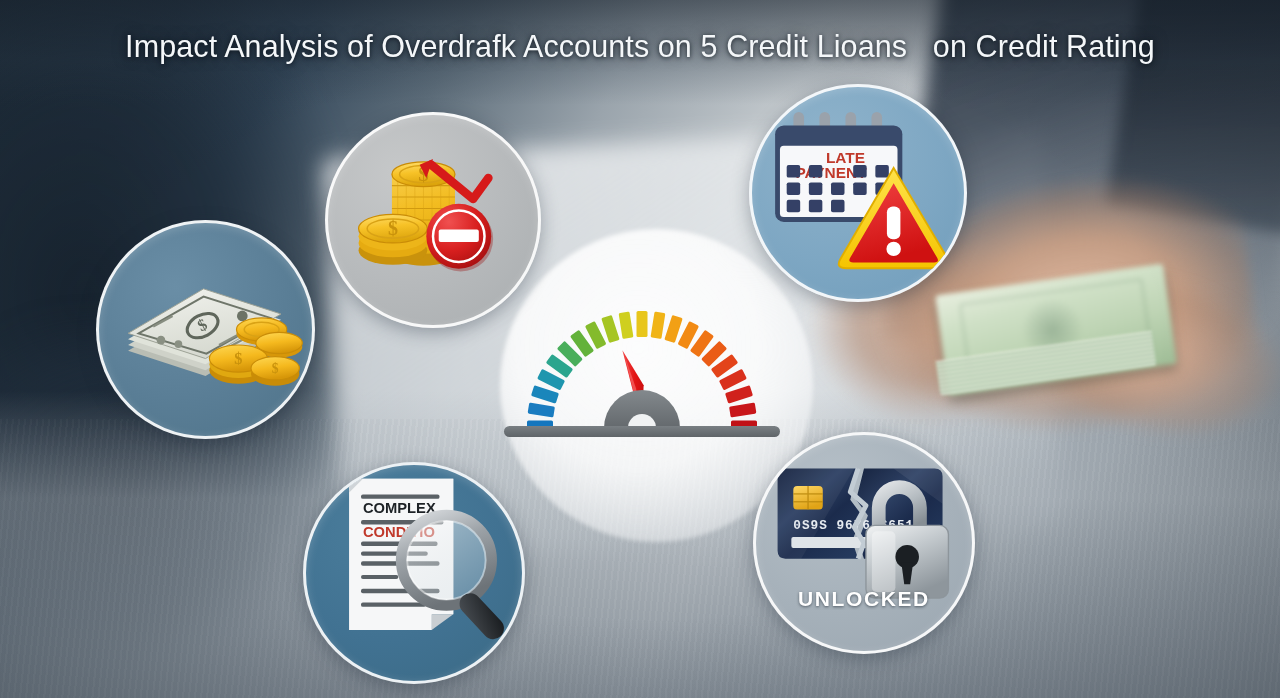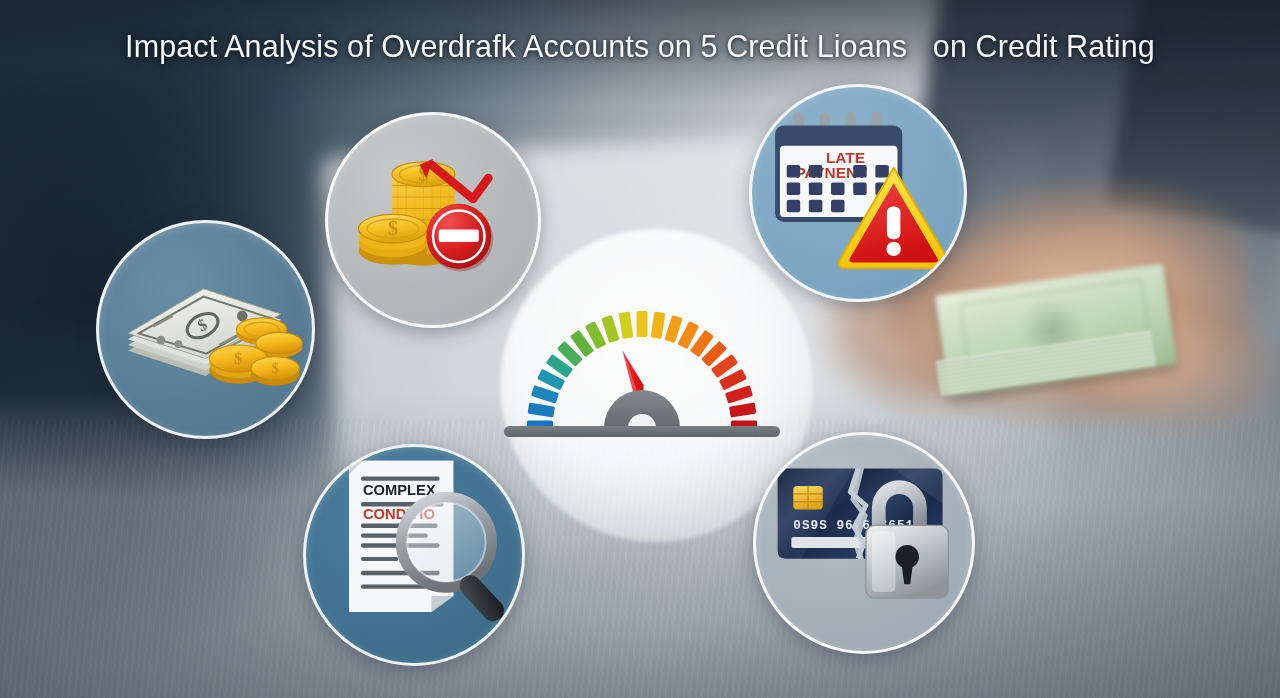--- a/index.html
+++ b/index.html
@@ -127,21 +127,21 @@
     position:absolute; border-radius:50%;
     border:3px solid rgba(255,255,255,.9);
     box-shadow:0 5px 18px rgba(25,38,52,.34), inset 0 2px 10px rgba(255,255,255,.18);
     overflow:hidden;
   }
   .bubble > svg{ position:absolute; inset:0; width:100%; height:100%; display:block; }
 
   #bub-money   { left:96px;  top:220px; width:219px; height:219px; background:radial-gradient(circle at 36% 30%, #6a8ea6 0%, #5a7e96 55%, #4e7288 100%); }
   #bub-coins   { left:325px; top:112px; width:216px; height:216px; background:radial-gradient(circle at 34% 28%, #c6c8c9 0%, #b6b9bb 55%, #a9adaf 100%); }
   #bub-late    { left:749px; top:84px;  width:218px; height:218px; background:radial-gradient(circle at 36% 28%, #8fb3cb 0%, #7ea7c3 55%, #6f9cba 100%); }
-  #bub-doc     { left:303px; top:444px; width:222px; height:222px; background:radial-gradient(circle at 36% 28%, #4b7e9c 0%, #417292 55%, #3a6984 100%); }
+  #bub-doc     { left:303px; top:462px; width:222px; height:222px; background:radial-gradient(circle at 36% 28%, #4b7e9c 0%, #417292 55%, #3a6984 100%); }
   #bub-card    { left:753px; top:432px; width:222px; height:222px; background:radial-gradient(circle at 36% 26%, #b6c0c8 0%, #a6b1ba 55%, #9aa6b0 100%); }
 
   .bub-label{
     position:absolute; left:0; right:0; text-align:center;
     color:#ffffff; font-weight:700; letter-spacing:1.6px;
     text-shadow:0 1px 3px rgba(20,30,40,.6);
   }
   #lbl-unlocked{ top:152px; font-size:21px; }
 </style>
 </head>
@@ -479,15 +479,16 @@
       <path d="M104 34 L96 58 L112 72 L100 94 L110 110 L104 126" fill="none" stroke="#c2ccd4" stroke-width="5" stroke-linejoin="round"></path>
 
       <g>
         <path d="M118 98 L118 74 a28 28 0 0 1 56 0 L174 98 L160 98 L160 74 a14 14 0 0 0 -28 0 L132 98 Z" fill="url(#shackG)"></path>
         <rect x="112" y="92" width="84" height="74" rx="9" fill="url(#lockG)" stroke="#8d959b" stroke-width="1.4"></rect>
         <rect x="118" y="98" width="24" height="62" rx="5" fill="#ffffff" opacity=".35"></rect>
         <circle cx="154" cy="124" r="12" fill="#1b1f23"></circle>
         <path d="M148 130 L160 130 L157 152 L151 152 Z" fill="#1b1f23"></path>
       </g>
     </svg>
+    <div class="bub-label" id="lbl-unlocked">UNLOCKED</div>
   </div>
 
 </div>
 
 </body></html>

